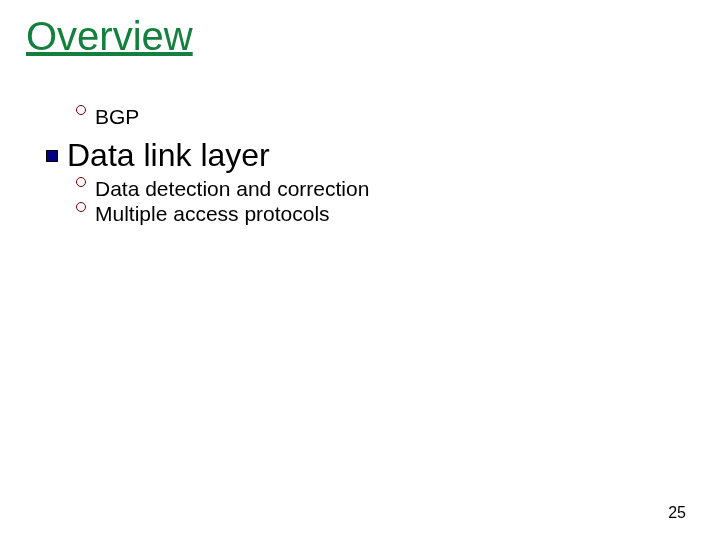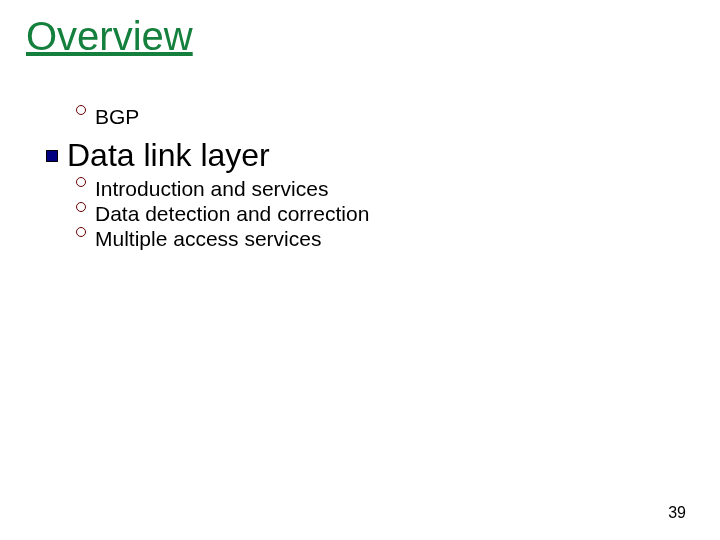--- a/index.html
+++ b/index.html
@@ -74,29 +74,25 @@
   <div class="sub-item">
     <span class="bullet-circle"></span>
     <span>BGP</span>
   </div>
 
   <div class="top-item">
     <span class="bullet-square"></span>
     <span>Data link layer</span>
   </div>
 
-  <div class="sub-item">
-    <span class="bullet-circle"></span>
-    <span>Introduction and services</span>
-  </div>
 
   <div class="sub-item">
     <span class="bullet-circle"></span>
     <span>Data detection and correction</span>
   </div>
 
   <div class="sub-item">
     <span class="bullet-circle"></span>
-    <span>Multiple access services</span>
+    <span>Multiple access protocols</span>
   </div>
 </div>
 
-<div class="page-number">39</div>
+<div class="page-number">25</div>
 
 </body></html>

